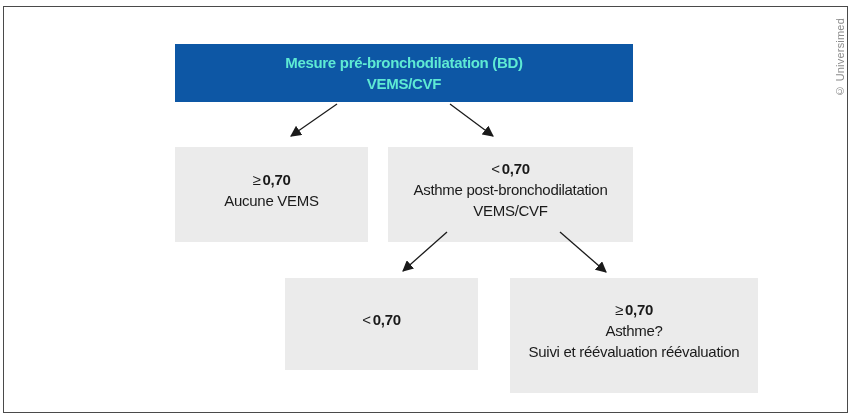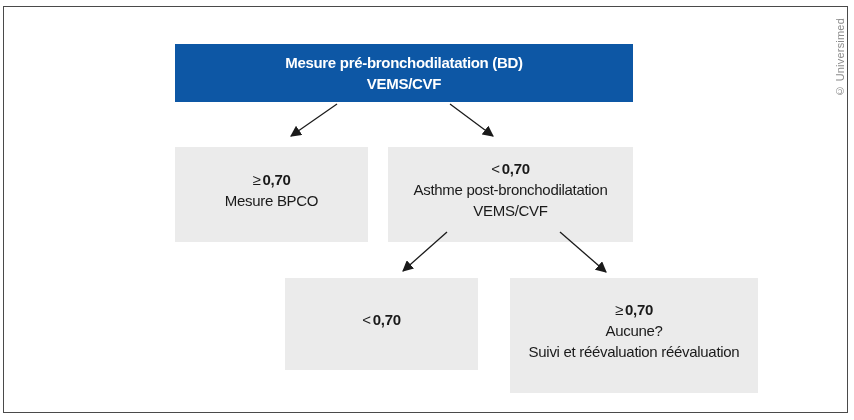--- a/index.html
+++ b/index.html
@@ -24,21 +24,21 @@
     flex-direction: column;
     align-items: center;
     justify-content: center;
     text-align: center;
     font-size: 15px;
     line-height: 21px;
     letter-spacing: -0.3px;
   }
   .node.header {
     background: var(--header-bg, #0d57a5);
-    color: #ffffff;
+    color: #5eead4;
     font-weight: 700;
   }
   .node.gray {
     background: var(--node-bg, #ebebeb);
     padding-bottom: 10px;
   }
   .cond .val { font-weight: 700; }
   .cond .sym { font-weight: 400; padding-right: 2px; }
   .arrows { position: absolute; left: 0; top: 0; }
   .copyright {
@@ -61,42 +61,42 @@
 
   <div class="node header" style="left:175px; top:44px; width:458px; height:58px;">
     <span>Mesure pré-bronchodilatation (BD)</span>
     <span>VEMS/CVF</span>
   </div>
 
   <div class="node gray" style="left:175px; top:147px; width:193px; height:85px;">
     <span class="cond">
       <span class="sym">≥</span><span class="val">0,70</span>
     </span>
-    <span>Mesure BPCO</span>
+    <span>Aucune VEMS</span>
   </div>
 
   <div class="node gray" style="left:388px; top:147px; width:245px; height:85px;">
     <span class="cond">
       <span class="sym">&lt;</span><span class="val">0,70</span>
     </span>
     <span>Asthme post-bronchodilatation</span>
     <span>VEMS/CVF</span>
   </div>
 
   <div class="node gray" style="left:285px; top:278px; width:193px; height:82px;">
     <span class="cond">
       <span class="sym">&lt;</span><span class="val">0,70</span>
     </span>
   </div>
 
   <div class="node gray" style="left:510px; top:278px; width:248px; height:105px;">
     <span class="cond">
       <span class="sym">≥</span><span class="val">0,70</span>
     </span>
-    <span>Aucune?</span>
+    <span>Asthme?</span>
     <span>Suivi et réévaluation réévaluation</span>
   </div>
 
   <svg class="arrows" width="854" height="420" viewBox="0 0 854 420">
     <defs>
       <marker id="ah" viewBox="0 0 10 10" refX="9" refY="5" markerWidth="8.5" markerHeight="8.5" orient="auto-start-reverse">
         <path d="M0,0 L10,5 L0,10 z" fill="#1a1a1a"></path>
       </marker>
     </defs>
     <line x1="337" y1="104" x2="291" y2="136" stroke="#1a1a1a" stroke-width="1.3" marker-end="url(#ah)"></line>

